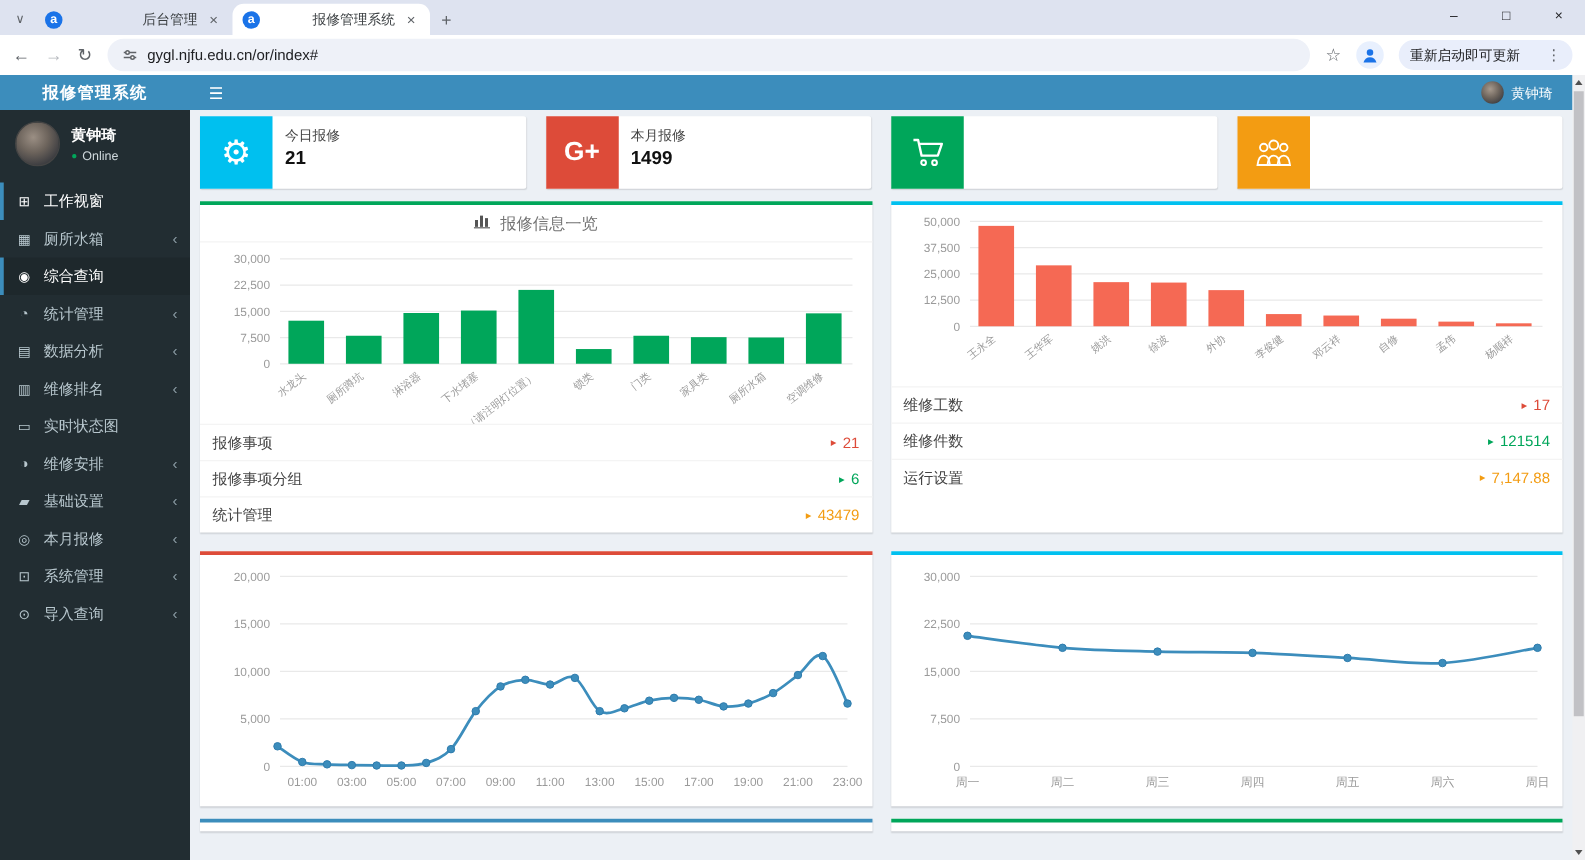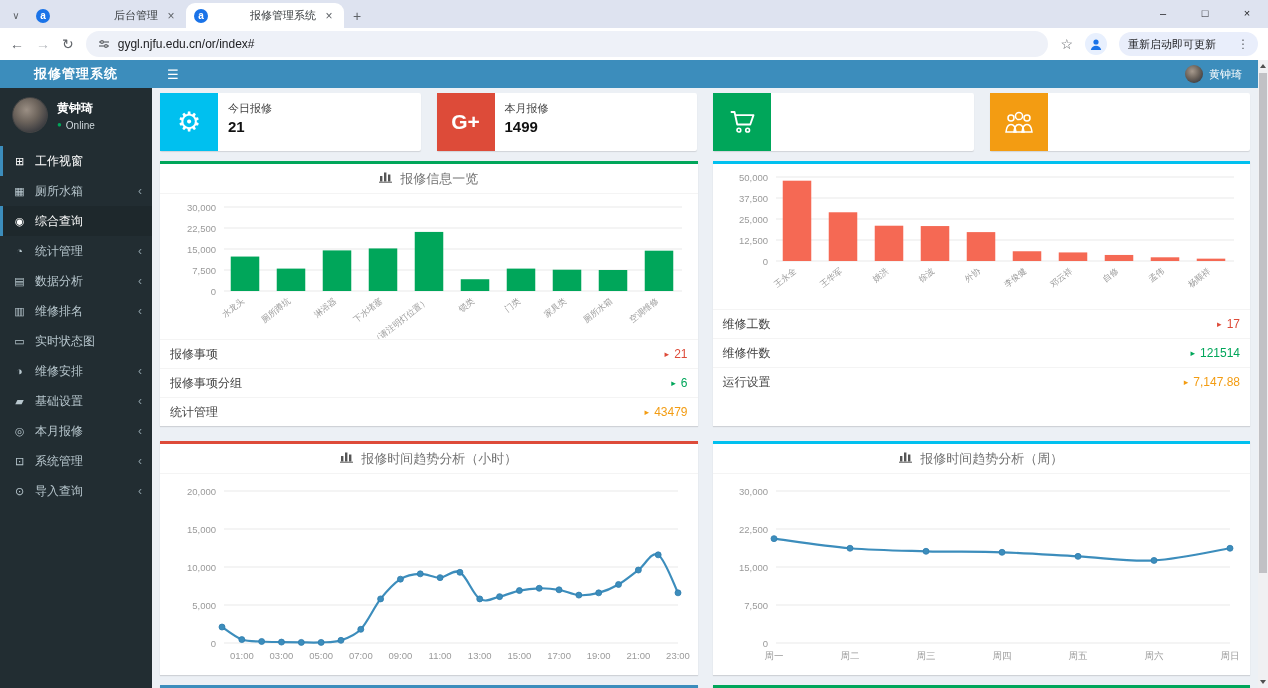--- a/index.html
+++ b/index.html
@@ -402,29 +402,20 @@
             <div class="srow">
               <span>运行设置</span>
               <span class="val" style="color: rgb(243, 156, 18);">
                 <span class="caret">▸</span>
                 <span>7,147.88</span>
               </span>
             </div>
           </div>
         </div>
         <div class="panel" style="border-top-color: rgb(221, 75, 57);">
-          <div class="panel-head">
-            <span><svg width="14" height="12" viewBox="0 0 14 12">
-                <rect x="1" y="5" width="2.4" height="5.5" fill="#555"></rect>
-                <rect x="5" y="1.5" width="2.4" height="9" fill="#555"></rect>
-                <rect x="9" y="3.5" width="2.4" height="7" fill="#555"></rect>
-                <line x1="0" y1="11.2" x2="13" y2="11.2" stroke="#555" stroke-width="1"></line>
-              </svg></span>
-            <span>报修时间趋势分析（小时）</span>
-          </div>
           <div class="chart-wrap">
             <svg width="522" height="200">
               <line x1="56" y1="168" x2="510" y2="168" stroke="#e9e9e9" stroke-width="1"></line>
               <text x="48" y="171.5" text-anchor="end" font-size="9.5" fill="#9a9a9a">0</text>
               <line x1="56" y1="130" x2="510" y2="130" stroke="#e9e9e9" stroke-width="1"></line>
               <text x="48" y="133.5" text-anchor="end" font-size="9.5" fill="#9a9a9a">5,000</text>
               <line x1="56" y1="92" x2="510" y2="92" stroke="#e9e9e9" stroke-width="1"></line>
               <text x="48" y="95.5" text-anchor="end" font-size="9.5" fill="#9a9a9a">10,000</text>
               <line x1="56" y1="54" x2="510" y2="54" stroke="#e9e9e9" stroke-width="1"></line>
               <text x="48" y="57.5" text-anchor="end" font-size="9.5" fill="#9a9a9a">15,000</text>
@@ -464,29 +455,20 @@
               <text x="311.7391304347826" y="184" text-anchor="middle" font-size="9.5" fill="#9a9a9a">13:00</text>
               <text x="351.39130434782606" y="184" text-anchor="middle" font-size="9.5" fill="#9a9a9a">15:00</text>
               <text x="391.04347826086956" y="184" text-anchor="middle" font-size="9.5" fill="#9a9a9a">17:00</text>
               <text x="430.69565217391306" y="184" text-anchor="middle" font-size="9.5" fill="#9a9a9a">19:00</text>
               <text x="470.3478260869565" y="184" text-anchor="middle" font-size="9.5" fill="#9a9a9a">21:00</text>
               <text x="510" y="184" text-anchor="middle" font-size="9.5" fill="#9a9a9a">23:00</text>
             </svg>
           </div>
         </div>
         <div class="panel" style="border-top-color: rgb(0, 192, 239);">
-          <div class="panel-head">
-            <span><svg width="14" height="12" viewBox="0 0 14 12">
-                <rect x="1" y="5" width="2.4" height="5.5" fill="#555"></rect>
-                <rect x="5" y="1.5" width="2.4" height="9" fill="#555"></rect>
-                <rect x="9" y="3.5" width="2.4" height="7" fill="#555"></rect>
-                <line x1="0" y1="11.2" x2="13" y2="11.2" stroke="#555" stroke-width="1"></line>
-              </svg></span>
-            <span>报修时间趋势分析（周）</span>
-          </div>
           <div class="chart-wrap">
             <svg width="522" height="200">
               <line x1="56" y1="168" x2="510" y2="168" stroke="#e9e9e9" stroke-width="1"></line>
               <text x="48" y="171.5" text-anchor="end" font-size="9.5" fill="#9a9a9a">0</text>
               <line x1="56" y1="130" x2="510" y2="130" stroke="#e9e9e9" stroke-width="1"></line>
               <text x="48" y="133.5" text-anchor="end" font-size="9.5" fill="#9a9a9a">7,500</text>
               <line x1="56" y1="92" x2="510" y2="92" stroke="#e9e9e9" stroke-width="1"></line>
               <text x="48" y="95.5" text-anchor="end" font-size="9.5" fill="#9a9a9a">15,000</text>
               <line x1="56" y1="54" x2="510" y2="54" stroke="#e9e9e9" stroke-width="1"></line>
               <text x="48" y="57.5" text-anchor="end" font-size="9.5" fill="#9a9a9a">22,500</text>

